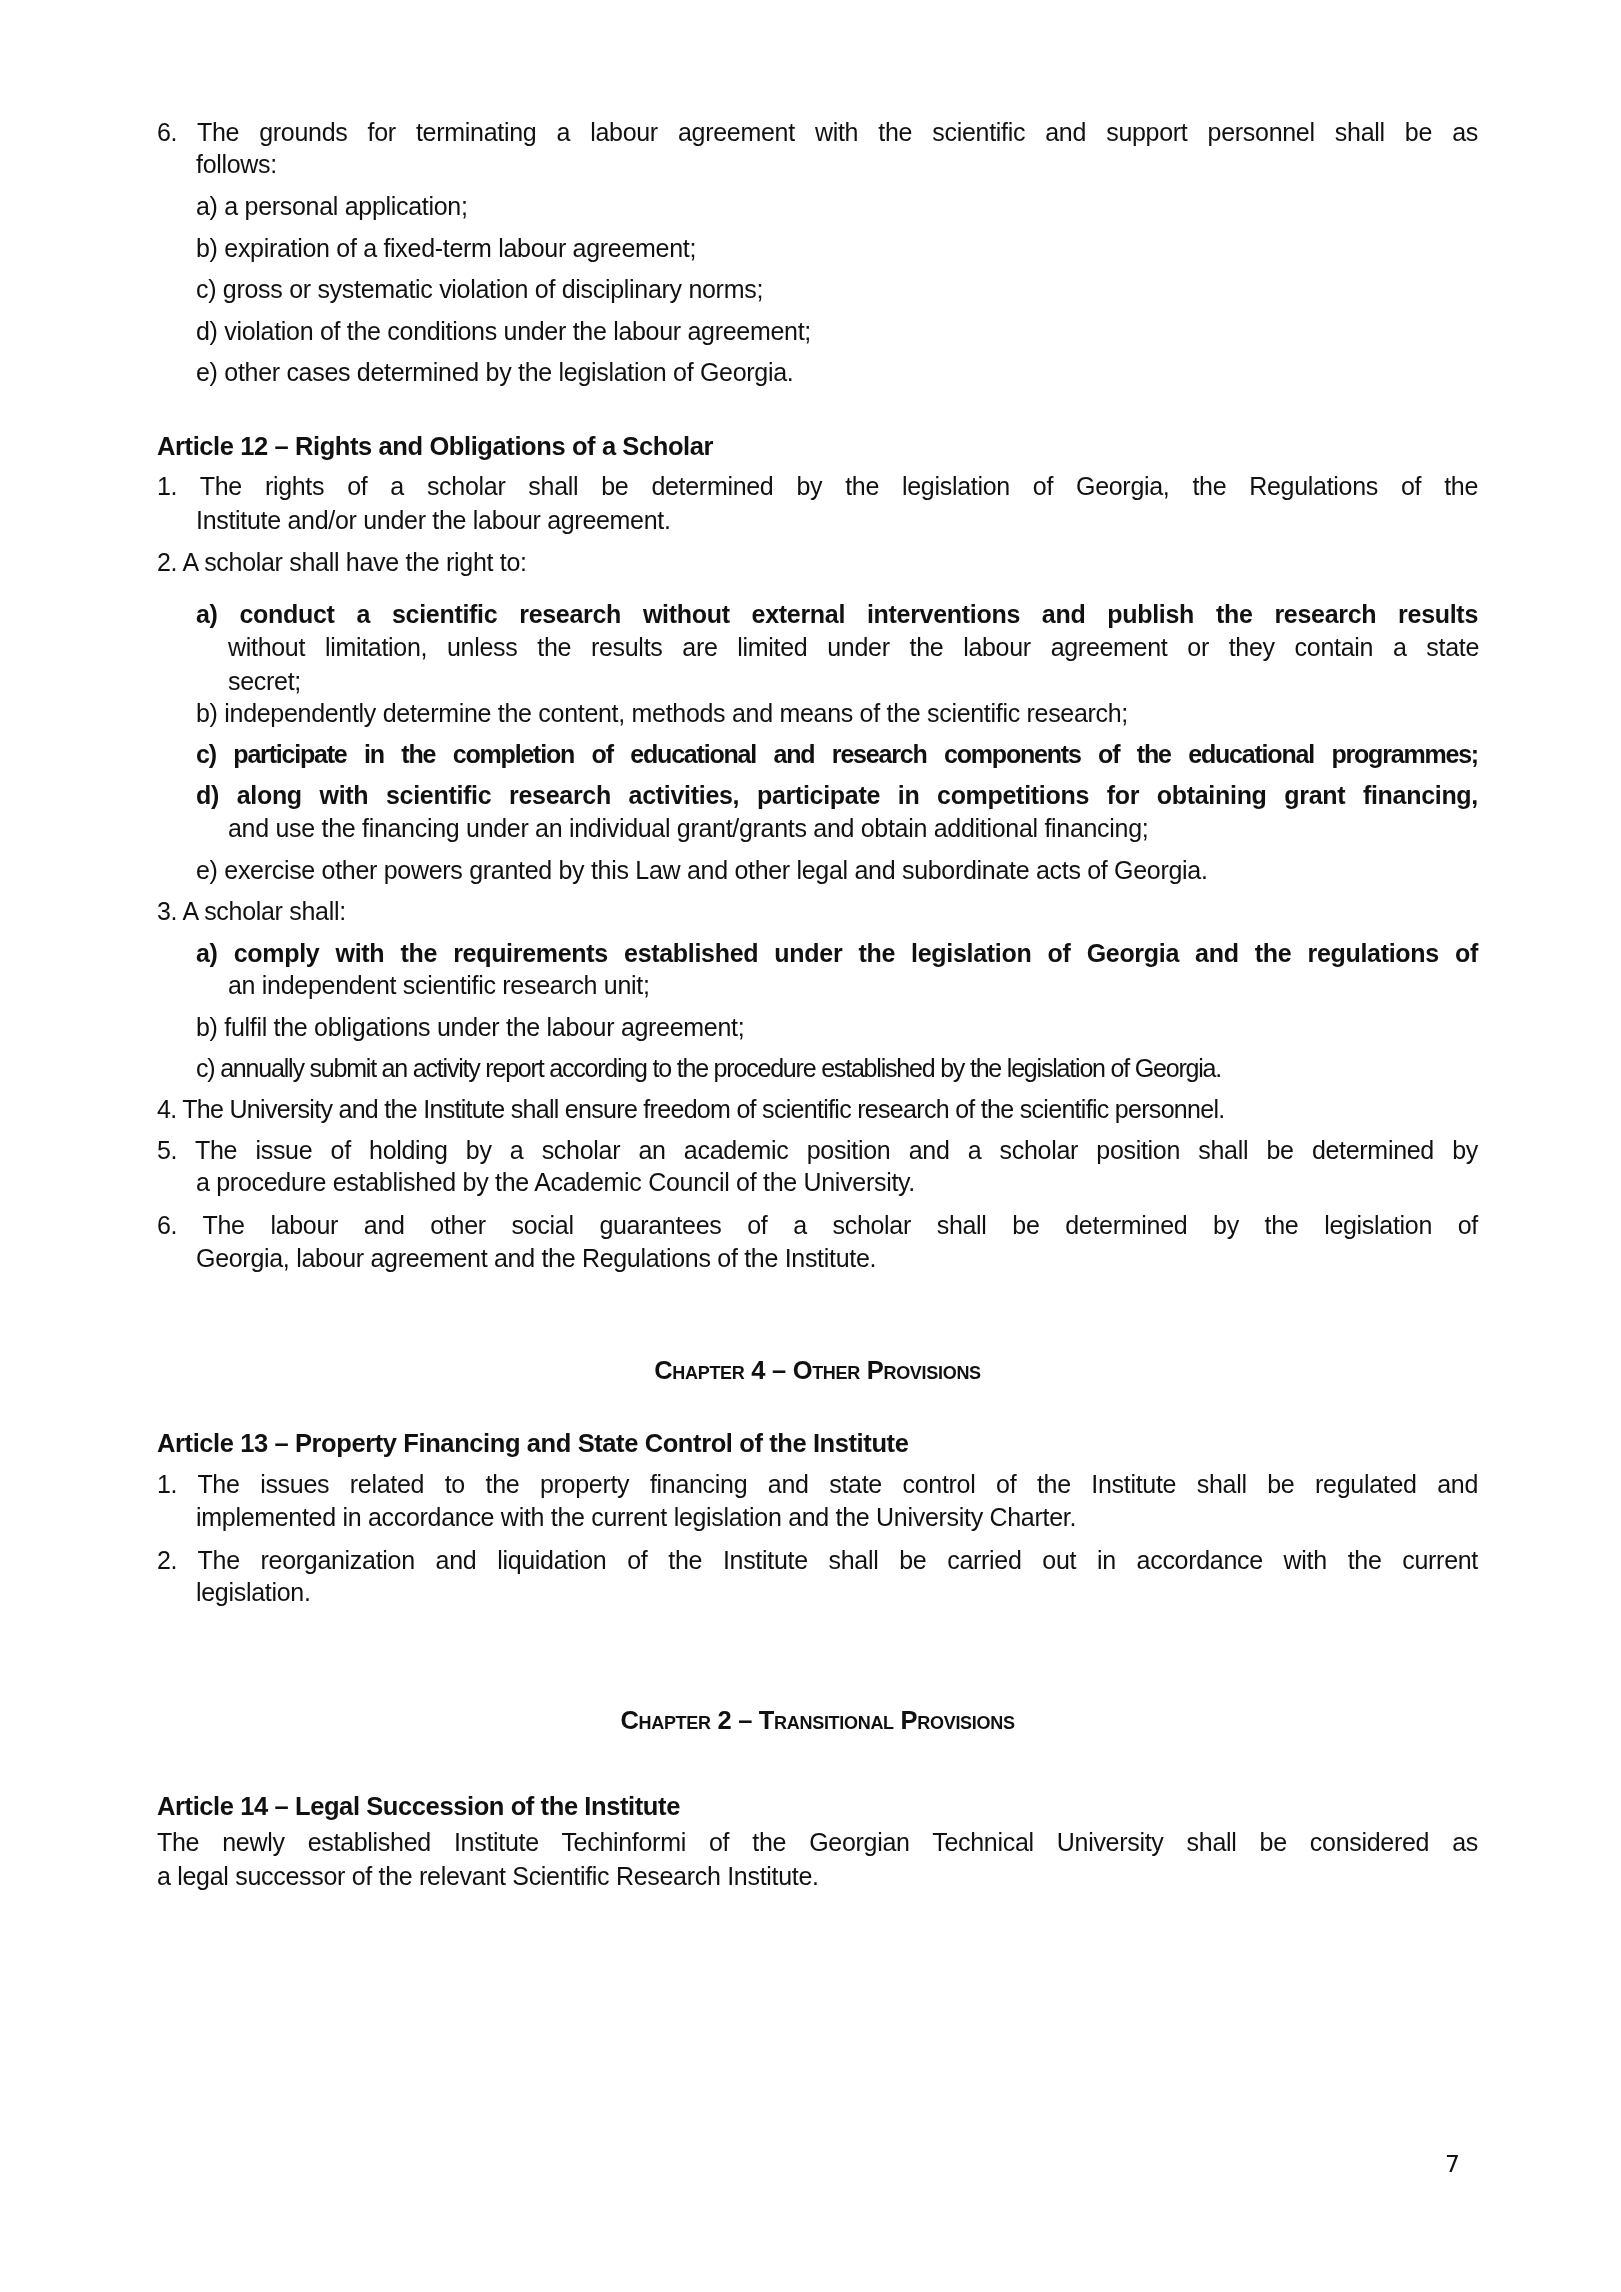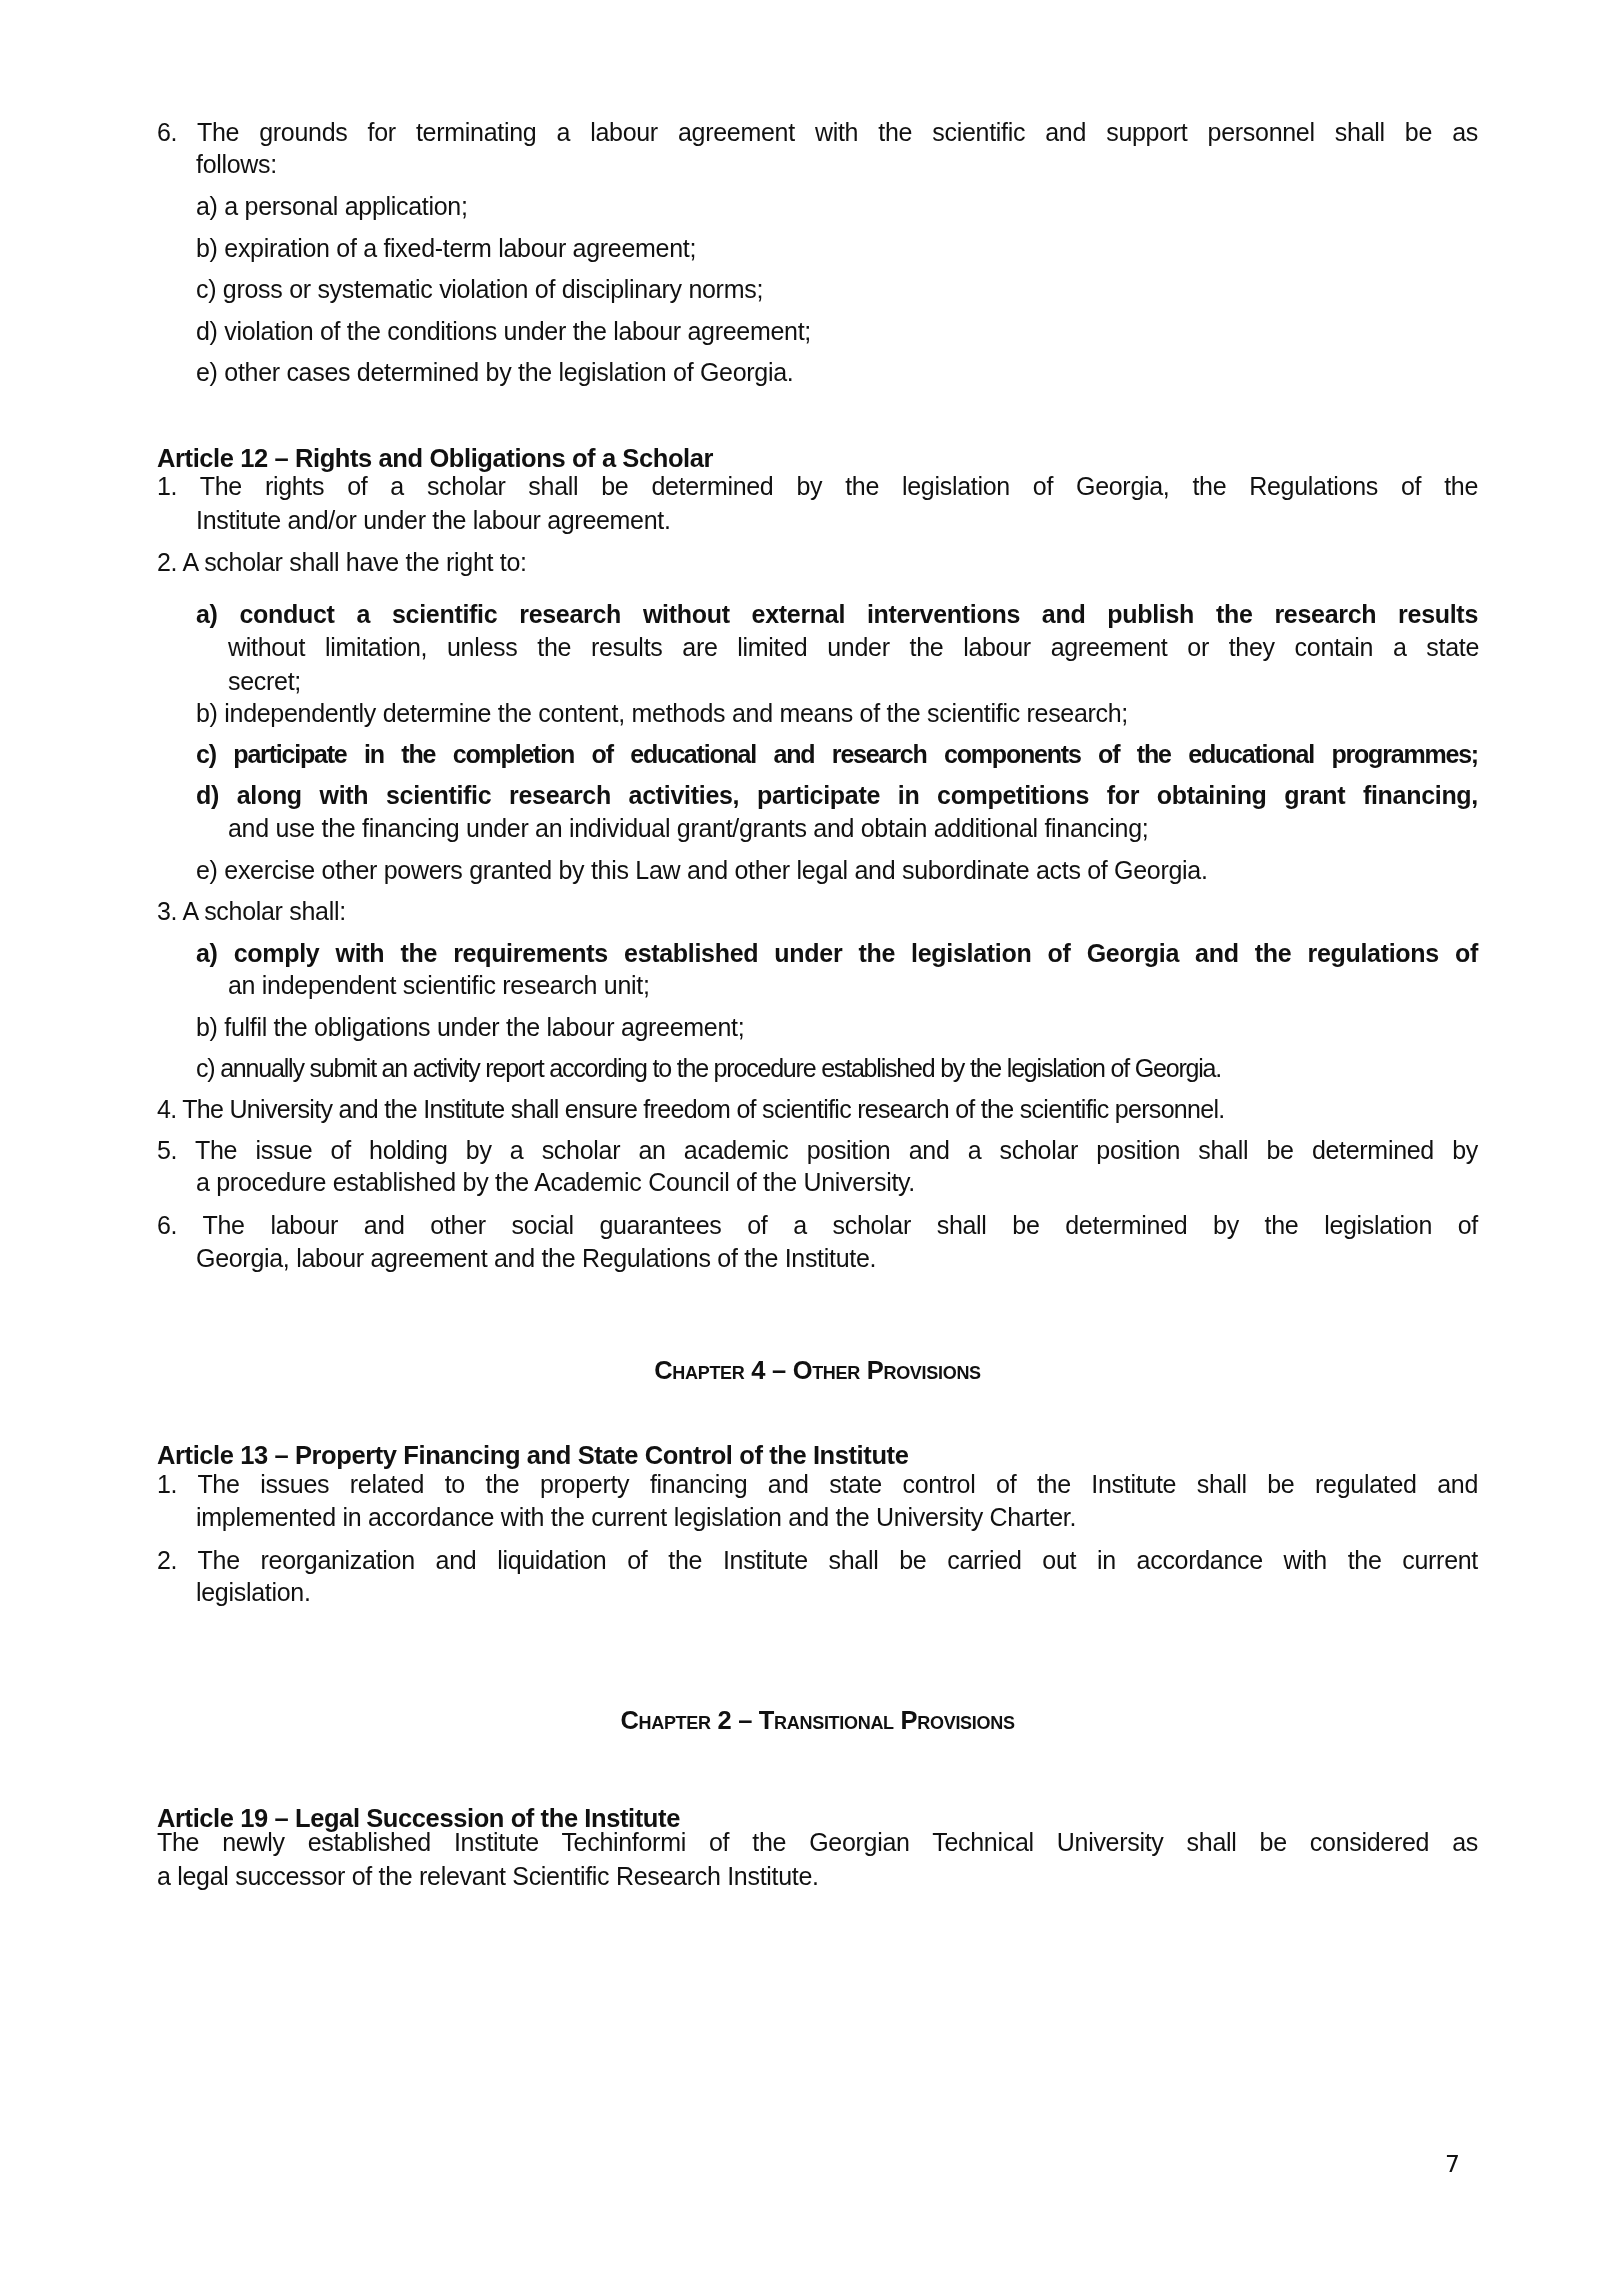--- a/index.html
+++ b/index.html
@@ -6,21 +6,21 @@
   body { width: 1621px; height: 2293px; position: relative; overflow: hidden;
          font-family: "Liberation Sans", sans-serif; color: #111; }
   .page { position: absolute; left: 157px; top: 0; width: 1321px; }
   .line { position: absolute; left: 0; font-size: 25px; line-height: 31px; white-space: nowrap; letter-spacing: -0.3px; }
   .just { text-align: justify; text-align-last: justify; white-space: normal; }
   .ind1 { left: 39px; }
   .ind2 { left: 71px; }
   .w0 { width: 1321px; }
   .w1 { width: 1282px; font-weight: bold; }
   .w2 { width: 1251px; }
-  .head { font-weight: bold; font-size: 25.5px; letter-spacing: -0.4px; margin-top: 12px; }
+  .head { font-weight: bold; font-size: 25.5px; letter-spacing: -0.4px; }
   .chapter { position: absolute; left: 0; width: 1321px; text-align: center; font-weight: bold;
              font-size: 25.5px; font-variant: small-caps; letter-spacing: -0.3px; line-height: 31px; }
   .pagenum { position: absolute; left: 1445px; top: 2150px; font-size: 23.5px; font-family: "DejaVu Sans", sans-serif; }
   .tight { letter-spacing: -1.2px; }
 </style>
 </head>
 <body>
 
 <div class="page">
 
@@ -58,19 +58,19 @@
   <div class="chapter" style="top:1355px">Chapter 4 – Other Provisions</div>
 
   <div class="line head" style="top:1428px">Article 13 – Property Financing and State Control of the Institute</div>
   <div class="line just w0" style="top:1469px">1. The issues related to the property financing and state control of the Institute shall be regulated and</div>
   <div class="line ind1" style="top:1502px">implemented in accordance with the current legislation and the University Charter.</div>
   <div class="line just w0" style="top:1545px">2. The reorganization and liquidation of the Institute shall be carried out in accordance with the current</div>
   <div class="line ind1" style="top:1577px">legislation.</div>
 
   <div class="chapter" style="top:1705px">Chapter 2 – Transitional Provisions</div>
 
-  <div class="line head" style="top:1791px">Article 19 – Legal Succession of the Institute</div>
+  <div class="line head" style="top:1791px">Article 14 – Legal Succession of the Institute</div>
   <div class="line just w0" style="top:1827px">The newly established Institute Techinformi of the Georgian Technical University shall be considered as</div>
   <div class="line" style="top:1861px">a legal successor of the relevant Scientific Research Institute.</div>
 </div>
 
 <div class="pagenum">7</div>
 
 
 </body></html>

